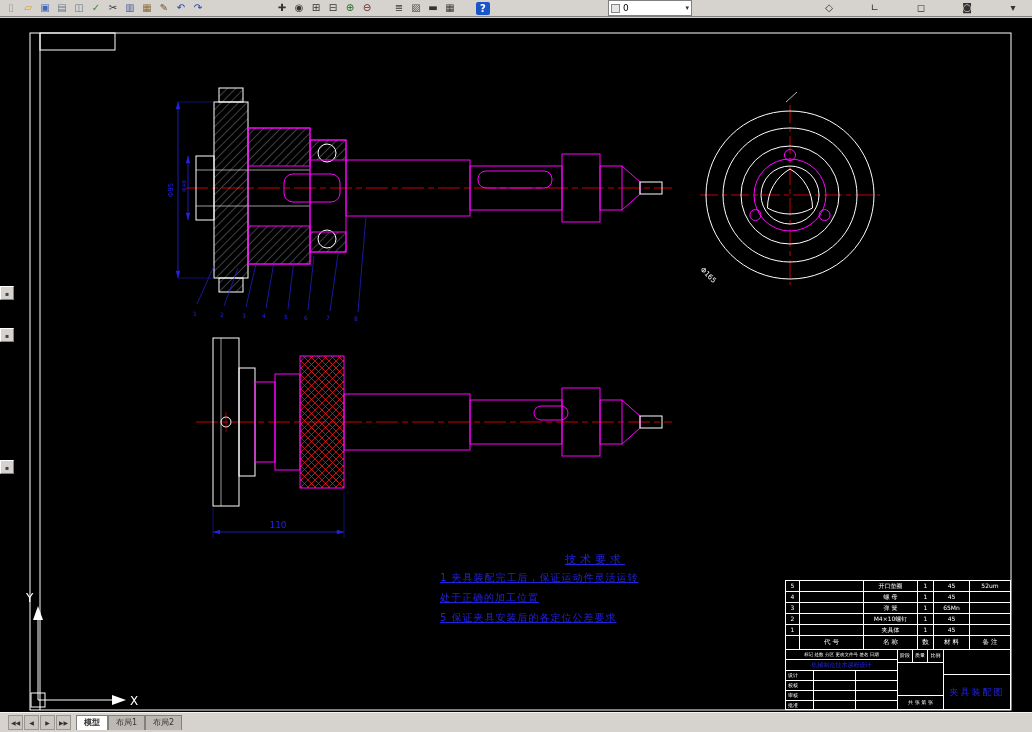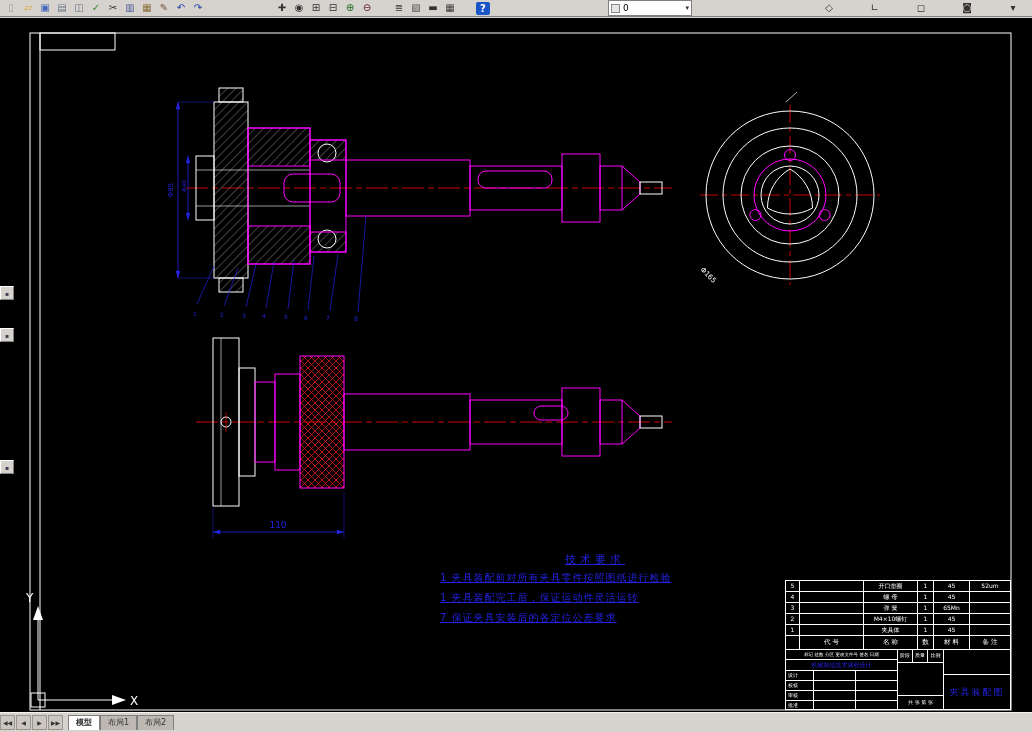--- a/index.html
+++ b/index.html
@@ -82,21 +82,21 @@
   .tb-right{display:flex;flex-direction:column}
   .tb-right-top{height:24px;border-bottom:1px solid #fff}
   .tb-right-title{
     flex:1;display:flex;align-items:center;justify-content:center;
     color:#2222e0;font-size:9px;letter-spacing:2px;white-space:nowrap;overflow:hidden;
   }
   
   .statusbar{
     position:absolute;left:0;bottom:0;width:1032px;height:20px;background:#d6d3ce;
     border-top:1px solid #f5f3ef;display:flex;align-items:center;
-    box-sizing:border-box;font-size:8px;color:#333;
+    padding-left:8px;box-sizing:border-box;font-size:8px;color:#333;
   }
   .nav{
     width:13px;height:13px;border:1px solid #9a968e;background:#cbc7c0;
     display:flex;align-items:center;justify-content:center;font-size:6px;margin-right:1px;
   }
   .tabs{display:flex;margin-left:4px;height:15px}
   .tab{
     padding:0 7px;border:1px solid #808080;border-bottom:none;background:#bdb9b2;
     line-height:14px;font-size:8px;white-space:nowrap;
   }
@@ -368,27 +368,27 @@
         <line x1="213" y1="514" x2="344" y2="514" stroke-width="0.8" marker-start="url(#ab)" marker-end="url(#ab)"></line>
       </g>
       <text x="278" y="510" fill="#2222e0" font-size="9" text-anchor="middle">110</text>
     </g>
   </svg>
 
   <div class="notes">
     <div class="notes-title">技术要求</div>
     <div>
 
-        <div class="note-line">1  夹具装配前对所有夹具零件按照图纸进行检验</div>
 
         <div class="note-line">1  夹具装配完工后，保证运动件灵活运转</div>
 
 
-
-        <div class="note-line">7  保证夹具安装后的各定位公差要求</div>
+        <div class="note-line">    处于正确的加工位置</div>
+
+        <div class="note-line">5  保证夹具安装后的各定位公差要求</div>
       </div>
   </div>
 
   <div class="tblock">
     <div>
 
         <div class="bom-row">
           <span class="c">5</span>
           <span class="c"></span>
           <span class="c">开口垫圈</span>

